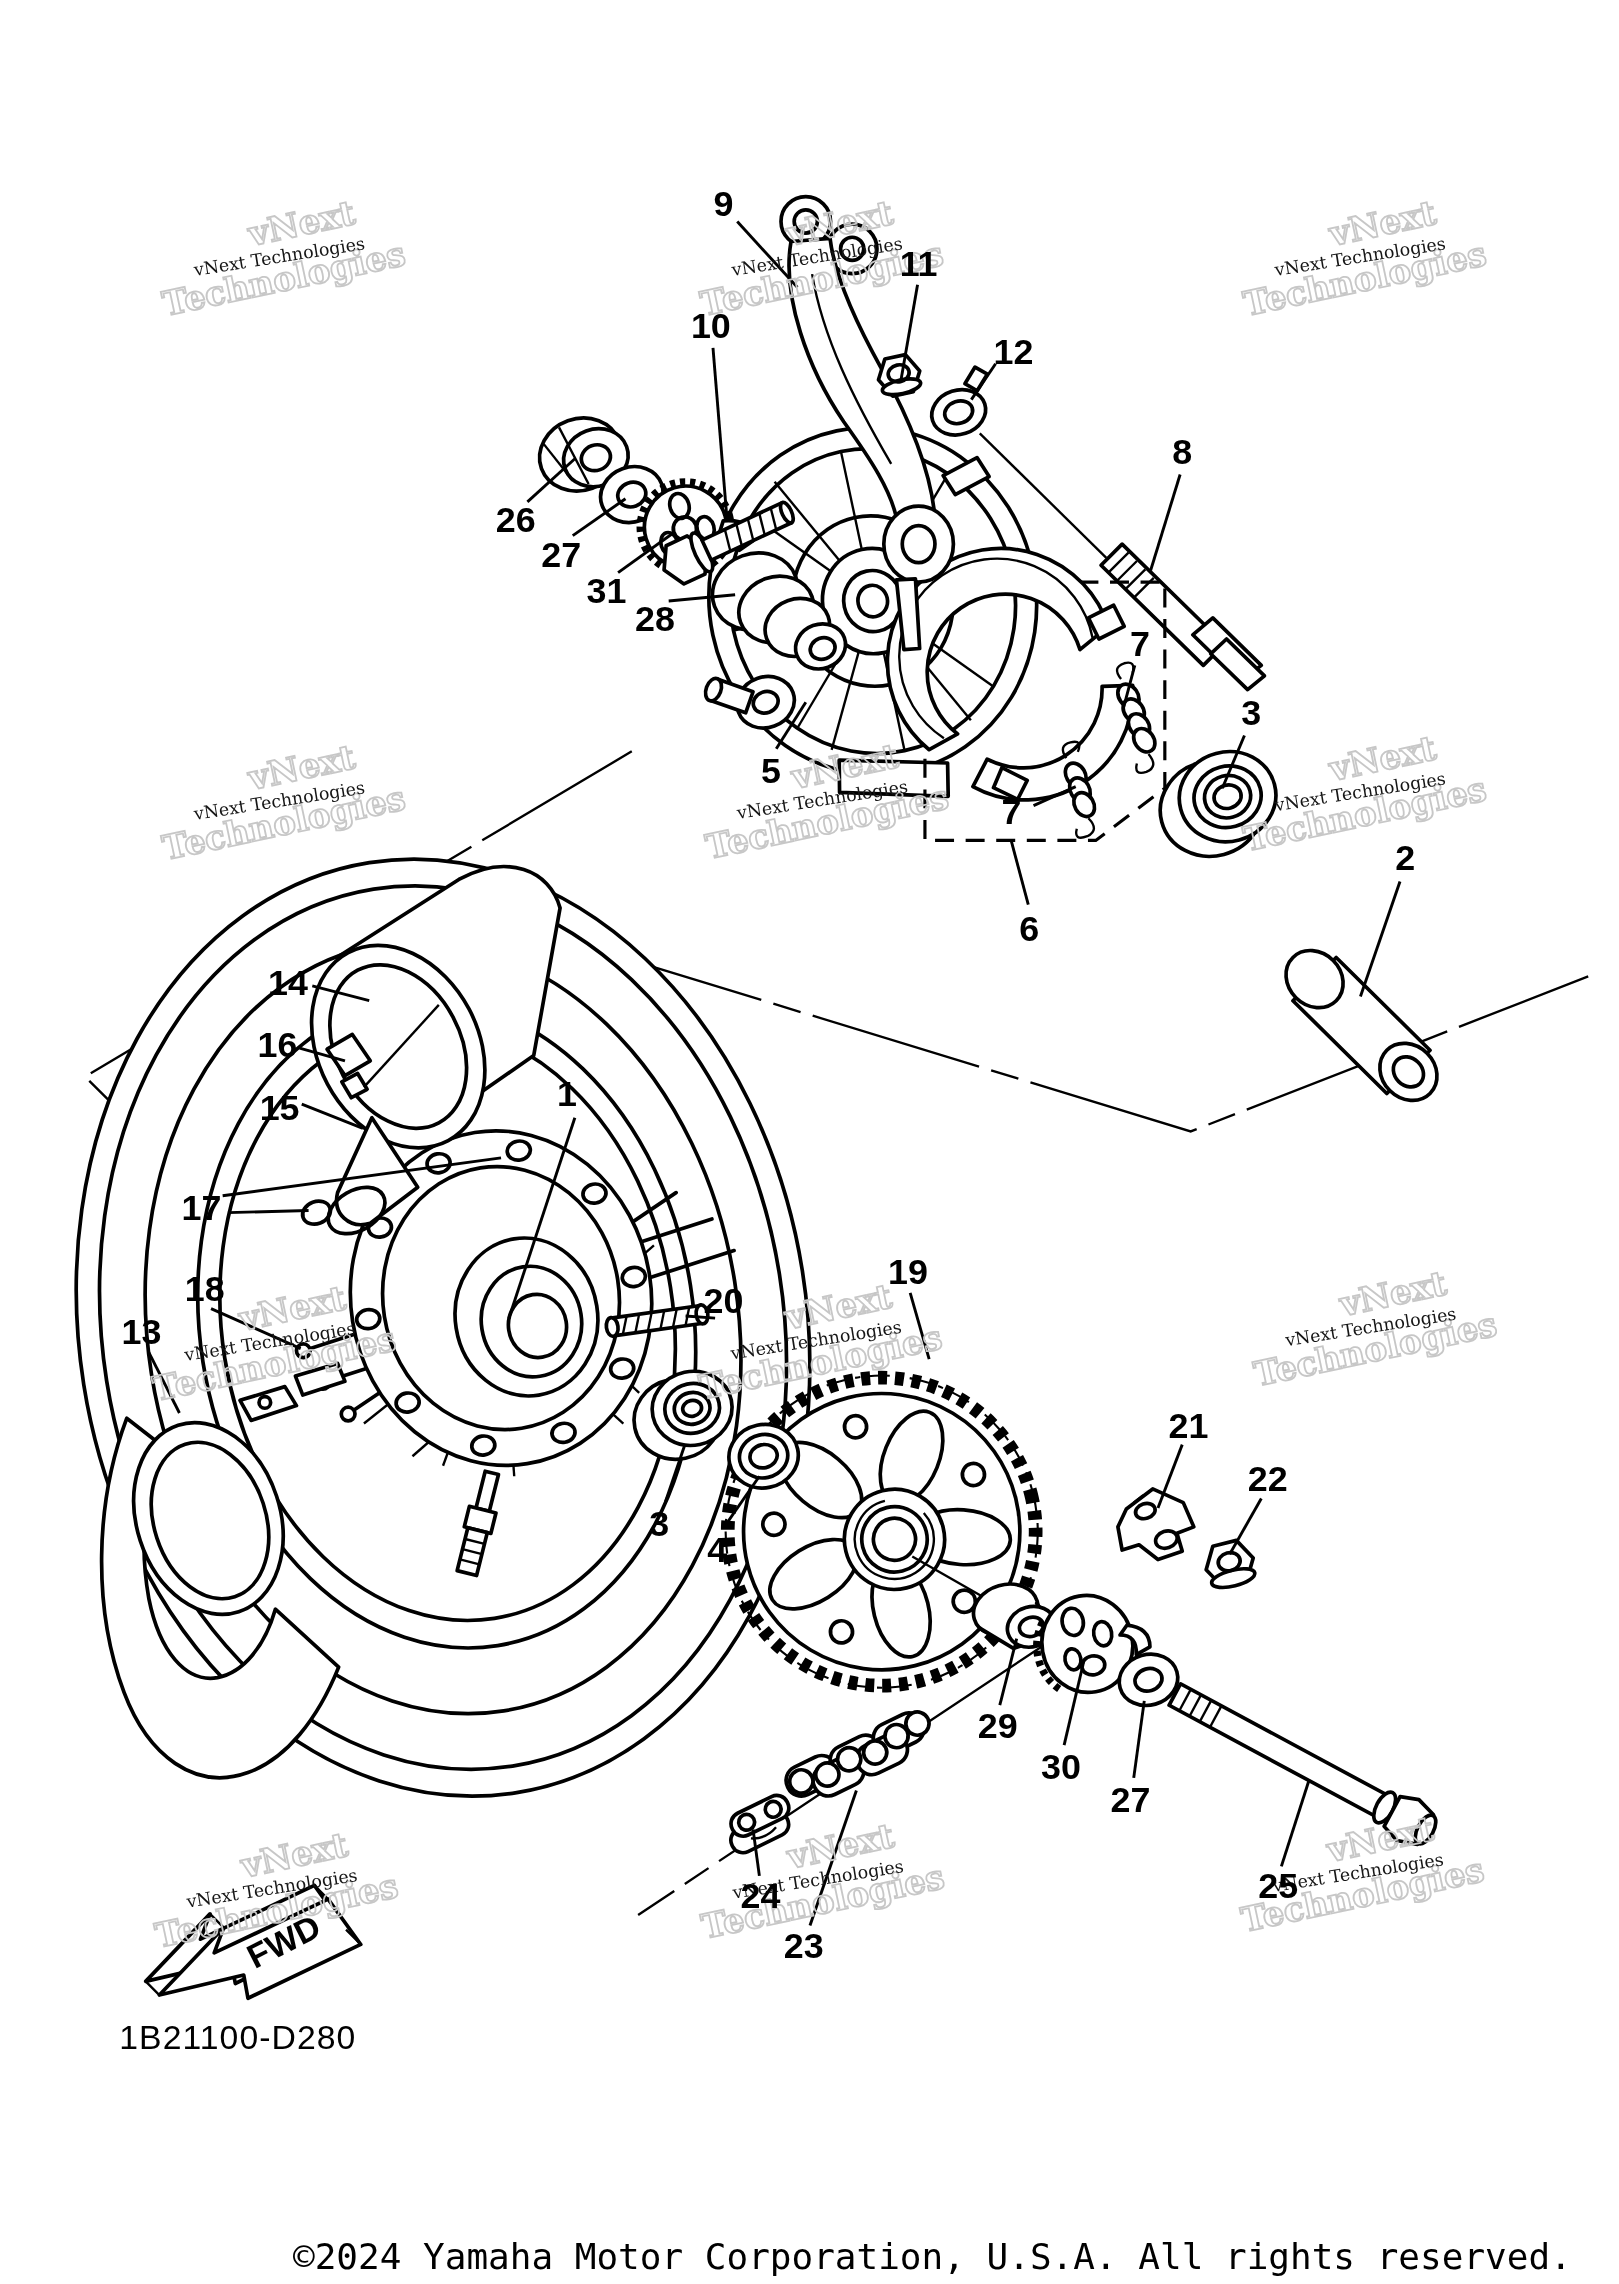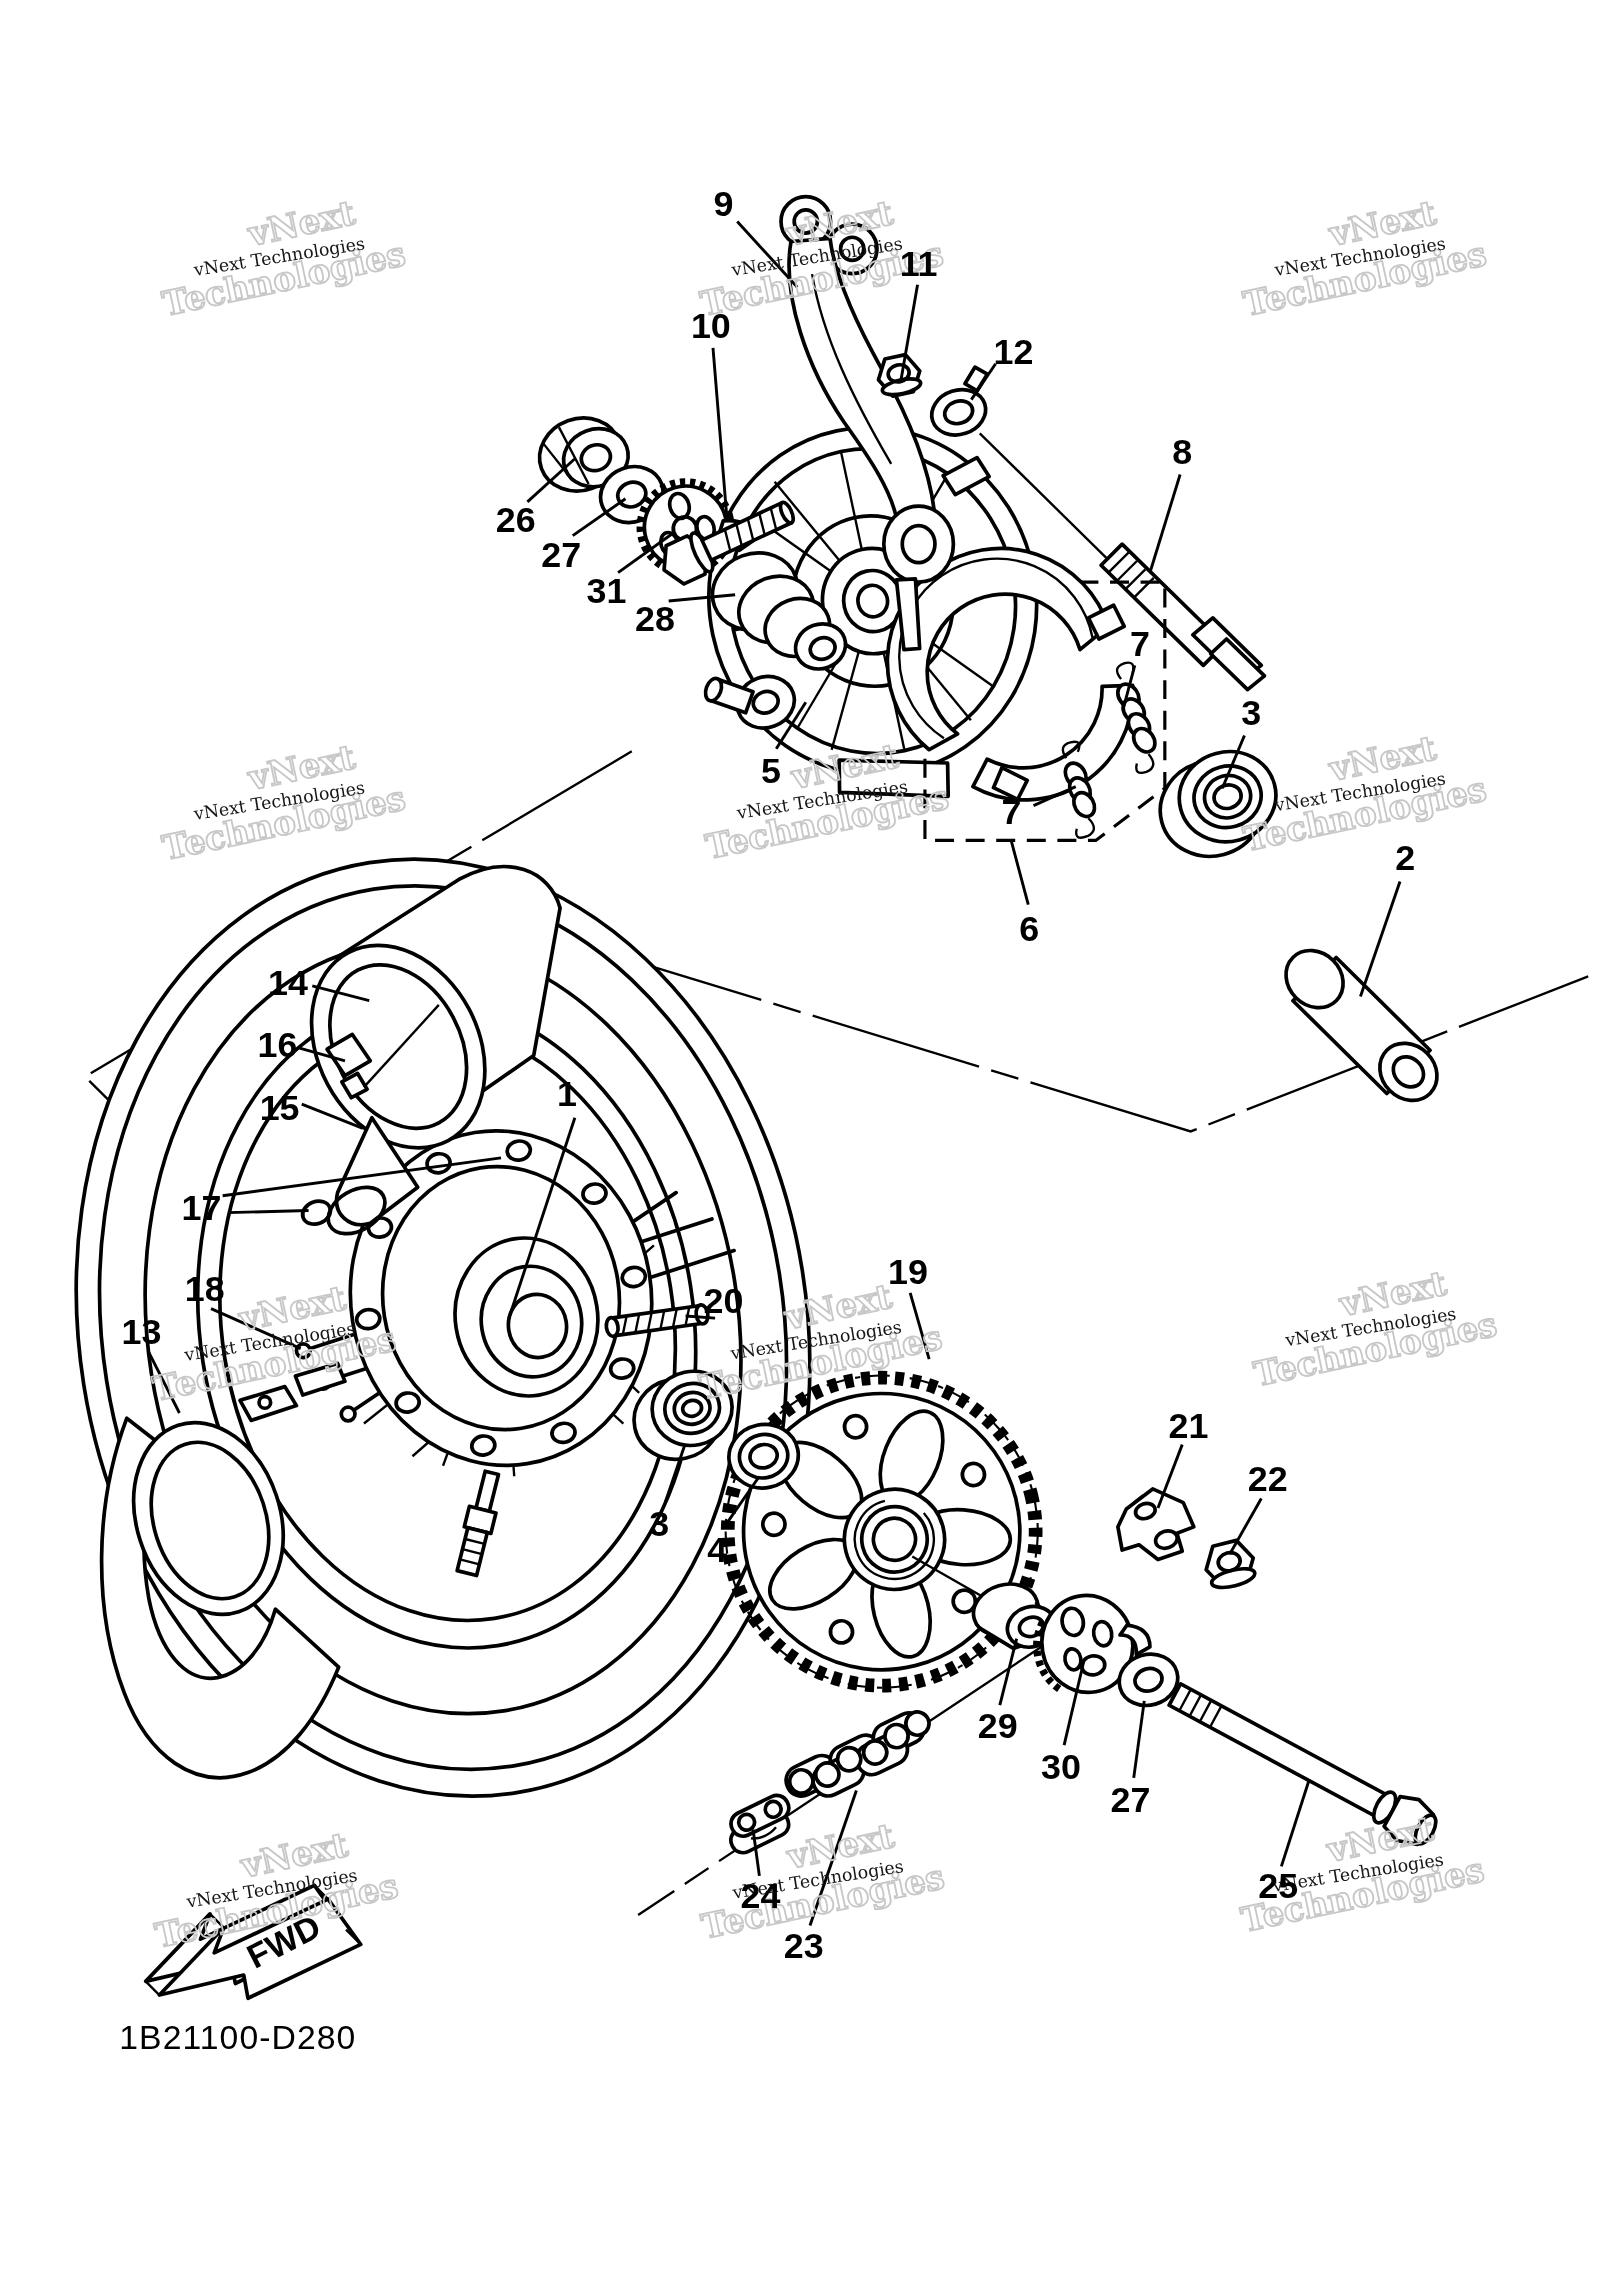--- a/index.html
+++ b/index.html
@@ -531,14 +531,15 @@
         <text class="partlabel" x="978" y="986" text-anchor="middle" dominant-baseline="central">26</text>
         <text class="partlabel" x="1064" y="1052" text-anchor="middle" dominant-baseline="central">27</text>
         <text class="partlabel" x="2144" y="3414" text-anchor="middle" dominant-baseline="central">27</text>
         <text class="partlabel" x="1242" y="1174" text-anchor="middle" dominant-baseline="central">28</text>
         <text class="partlabel" x="1892" y="3274" text-anchor="middle" dominant-baseline="central">29</text>
         <text class="partlabel" x="2012" y="3352" text-anchor="middle" dominant-baseline="central">30</text>
         <text class="partlabel" x="1150" y="1120" text-anchor="middle" dominant-baseline="central">31</text>
       </g>
 </svg>
 
+<div id="copyright">©2024 Yamaha Motor Corporation, U.S.A. All rights reserved.</div>
 </div>
 
 
 </body></html>

